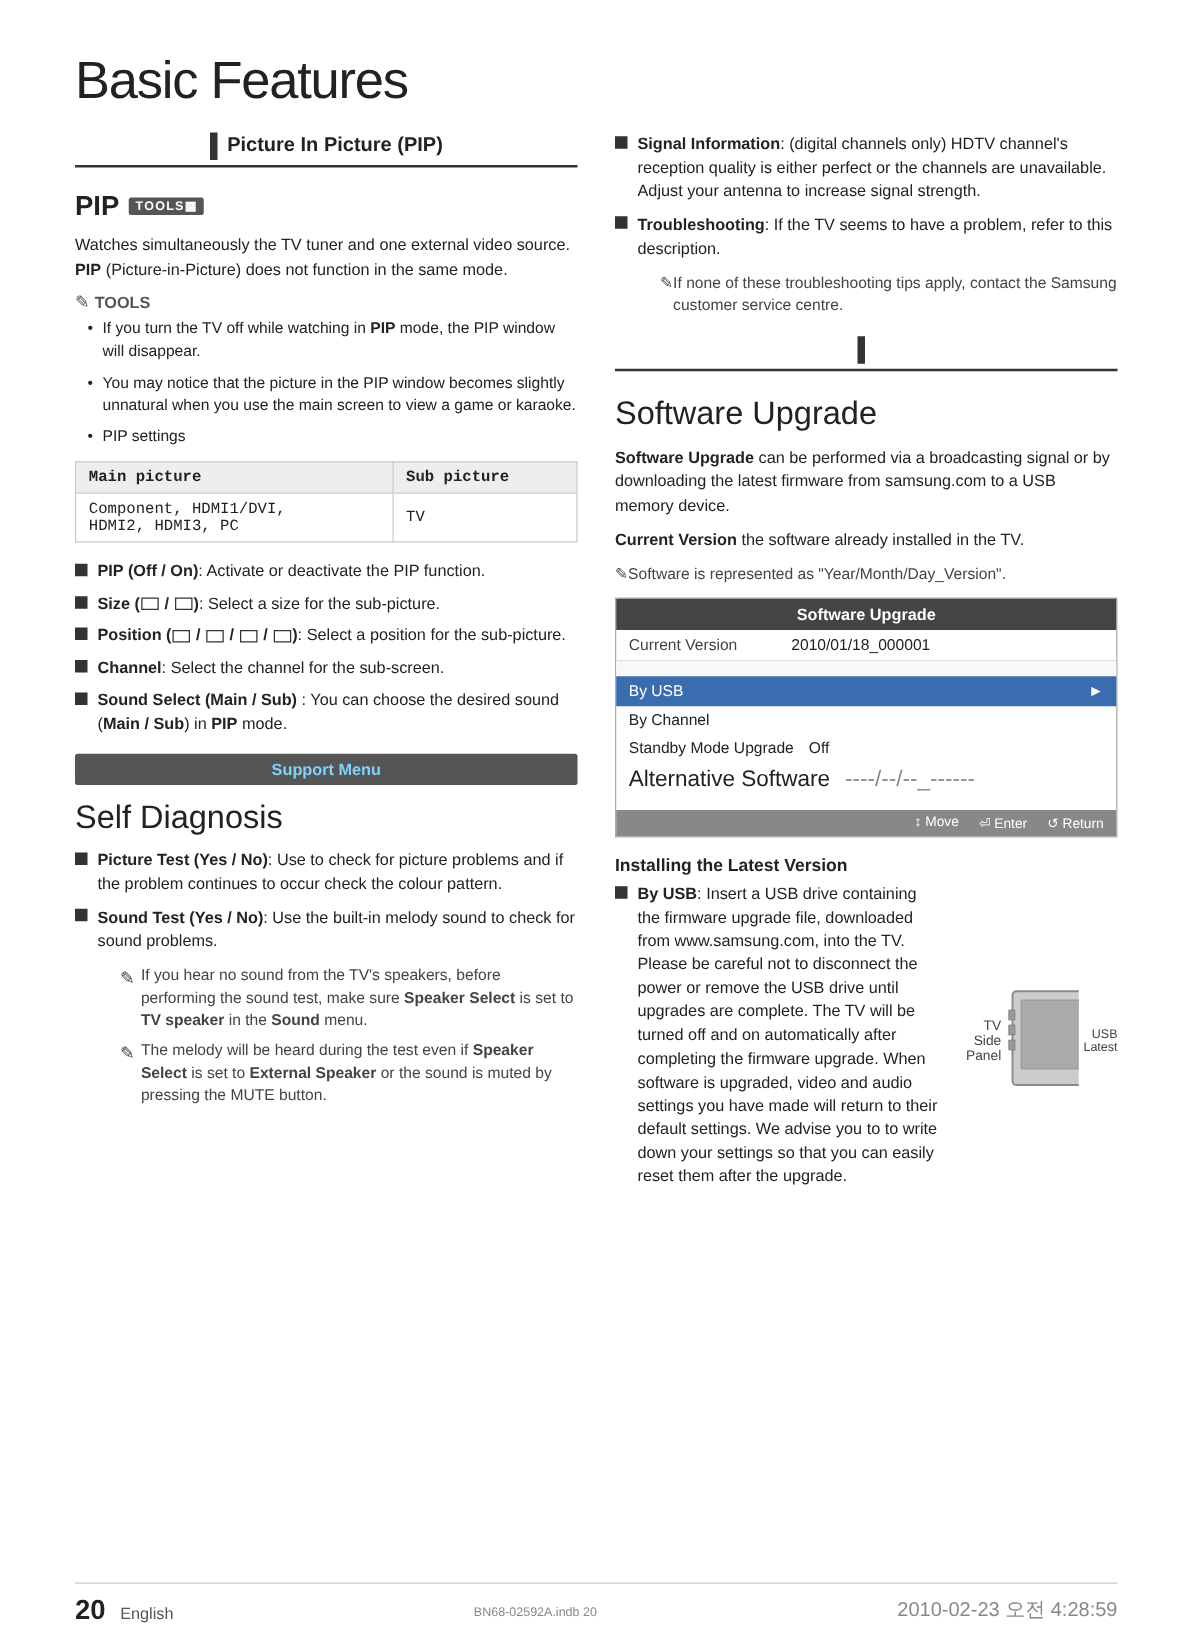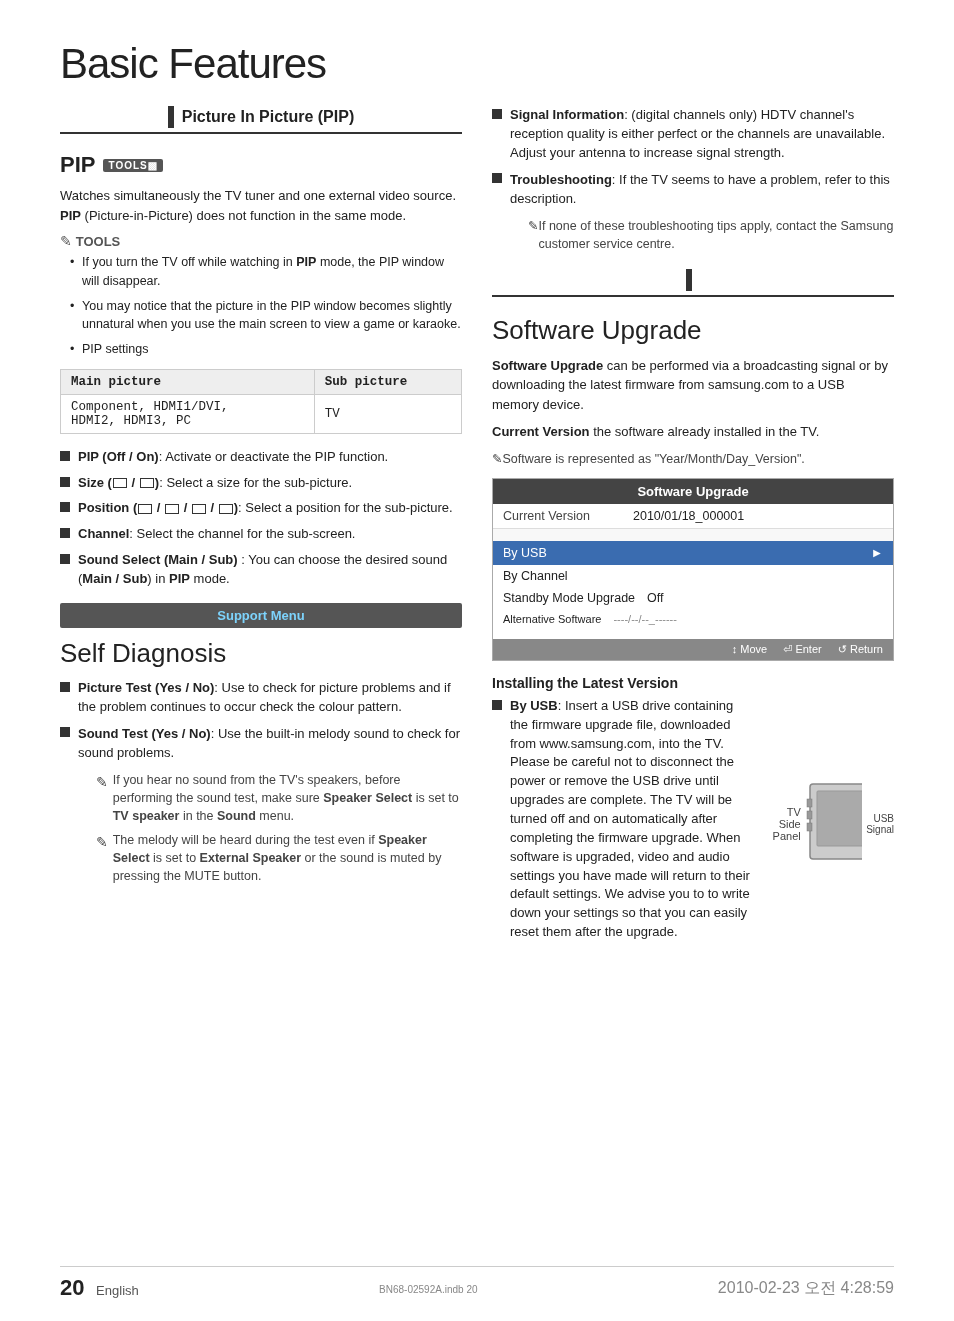--- a/index.html
+++ b/index.html
@@ -496,21 +496,21 @@
 
         <div style="display:flex; align-items:center; justify-content:space-between; padding:5px 10px; background:#3a6cb0; color:#fff;">
           <span>By USB</span>
           <span>►</span>
         </div>
         <div class="sw-box-menu-item">By Channel</div>
         <div style="display:flex; padding:4px 10px; font-size:12.5px;">
           <span>Standby Mode Upgrade</span>
           <span style="margin-left:12px;">Off</span>
         </div>
-        <div style="display:flex; padding:4px 10px; font-size:11px;">
+        <div style="display:flex; padding:4px 10px; font-size:18px;">
           <span>Alternative Software</span>
           <span style="margin-left:12px; color:#888;">----/--/--_------</span>
         </div>
         <div style="height:10px;"></div>
 
         <div class="sw-bottom-bar">
           <span>↕ Move</span>
           <span>⏎ Enter</span>
           <span>↺ Return</span>
         </div>
@@ -540,21 +540,21 @@
             <rect x="2" y="20" width="5" height="8" fill="#999" stroke="#777" stroke-width="0.5"></rect>
             <rect x="2" y="32" width="5" height="8" fill="#999" stroke="#777" stroke-width="0.5"></rect>
             <rect x="2" y="44" width="5" height="8" fill="#999" stroke="#777" stroke-width="0.5"></rect>
 
             <rect x="75" y="25" width="18" height="13" rx="2" fill="#888" stroke="#666" stroke-width="1"></rect>
             <rect x="77" y="28" width="14" height="7" rx="1" fill="#555"></rect>
 
             <rect x="88" y="23" width="20" height="17" rx="2" fill="#bbb" stroke="#888" stroke-width="1"></rect>
             <rect x="90" y="26" width="16" height="11" rx="1" fill="#999"></rect>
           </svg>
-          <span class="usb-label">USB Signal</span>
+          <span class="usb-label">USB Latest</span>
         </div>
       </div>
 
     </div>
 
   </div>
 
   <div class="footer">
     <div>
       <span class="footer-page">20</span>

